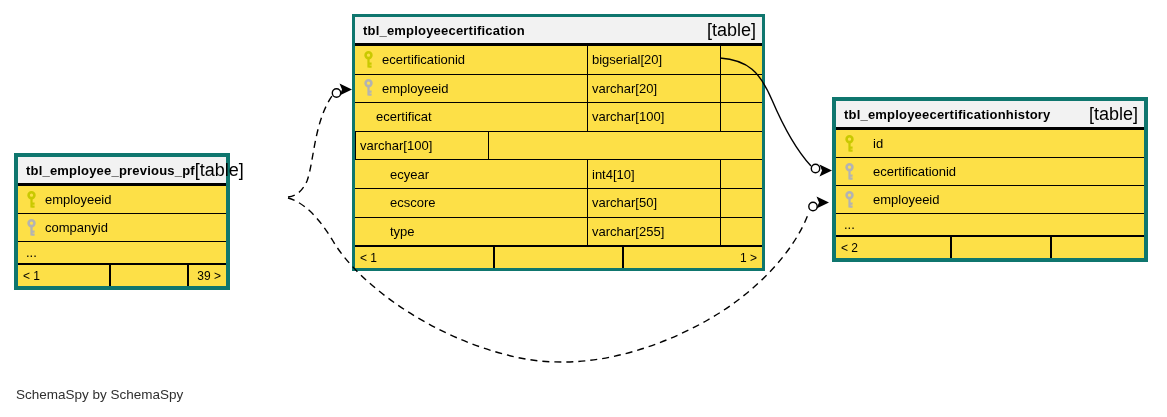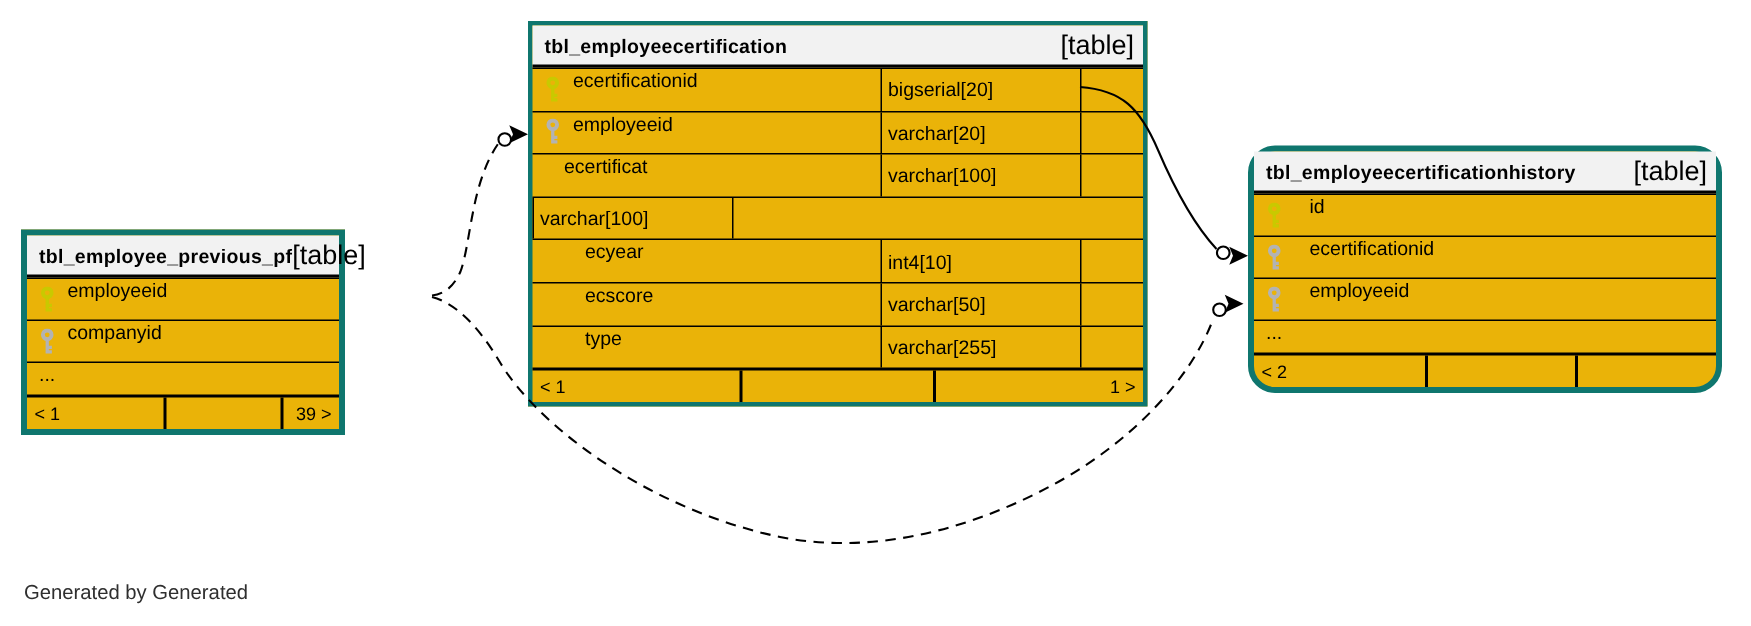--- a/index.html
+++ b/index.html
@@ -1,50 +1,50 @@
 <!DOCTYPE html>
 <html><head>
 <meta charset="utf-8">
 <style>
   * { margin:0; padding:0; box-sizing:border-box; }
   html,body { background:#fff; }
   body { font-family:"Liberation Sans","DejaVu Sans",sans-serif; color:#000; }
   .canvas { position:relative; width:1167px; height:417px; background:#fff; overflow:hidden; }
 
-  .tbl { position:absolute; background:#eab308; border:4px solid #0f766e; }
+  .tbl { position:absolute; background:#fde047; border:4px solid #0f766e; }
   .tbl.main { border-width:3px; }
   .tbl-header { height:28px; background:#f2f2f2; border-bottom:2px solid #000;
                 display:flex; align-items:center; padding:0 6px 0 8px; }
   .tbl-title { font-weight:bold; font-size:13px; letter-spacing:.2px; }
   .tbl-badge { margin-left:auto; font-size:18px; font-weight:normal; }
 
   .col-row { display:flex; align-items:stretch; height:28px; border-top:1px solid #000; }
   .col-row:first-of-type { border-top:none; }
-  .cell-name { flex:1 1 auto; display:flex; padding-left:8px; overflow:hidden; }
+  .cell-name { flex:1 1 auto; display:flex; align-items:center; padding-left:8px; overflow:hidden; }
   .cell-name .txt { font-size:13px; margin-left:8px; white-space:nowrap; }
   .cell-name.noicon .txt { margin-left:0; }
   .dots-row { height:22px; }
   .dots-row .txt { font-size:13px; }
   .cell-type { flex:0 0 133px; border-left:1px solid #000; display:flex; align-items:center;
                padding-left:4px; font-size:13px; white-space:nowrap; }
   .cell-gap  { flex:0 0 42px; border-left:1px solid #000; }
 
   .keyicon { flex:0 0 auto; display:flex; align-items:center; }
   .keyicon svg { display:block; }
 
   .paging { display:flex; height:23px; border-top:2px solid #000; font-size:12px; }
   .paging .pcell { display:flex; align-items:center; padding:0 5px; }
   .paging .pcell + .pcell { border-left:2px solid #000; }
   .paging .p-left  { justify-content:flex-start; }
   .paging .p-right { justify-content:flex-end; }
 
   
   #t-prev  { left:14px;  top:153px; width:216px; }
   #t-cert  { left:352px; top:14px;  width:413px; }
-  #t-hist  { left:832px; top:97px;  width:316px;border-radius:18px; }
+  #t-hist  { left:832px; top:97px;  width:316px; }
   #t-cert .col-row { height:28.6px; }
   #t-prev .p-left  { flex:0 0 91px; } #t-prev .p-mid { flex:0 0 78px; } #t-prev .p-right { flex:1;text-align:right; }
   #t-cert .p-left  { flex:0 0 138px; } #t-cert .p-mid { flex:0 0 129px; } #t-cert .p-right { flex:1; }
   #t-hist .p-left  { flex:0 0 114px; } #t-hist .p-mid { flex:0 0 100px; } #t-hist .p-right { flex:1; }
 
   .relations { position:absolute; left:0; top:0; pointer-events:none; }
   .rel-line { fill:none; stroke:#000; stroke-width:1.4px; }
   .rel-dashed { stroke-dasharray:7 5; }
   .rel-circle { fill:#fff; stroke:#000; stroke-width:1.4px; }
   .rel-arrow { fill:#000; stroke:none; }
@@ -243,14 +243,14 @@
       <polygon class="rel-arrow" points="352,89.5 339.5,83.5 342,89.5 339.5,95.5"></polygon>
     </g>
 
     <g>
       <path class="rel-line rel-dashed" d="M 288 198 C 303 202 318 216 333 241 C 357 282 430 339 520 358 C 585 371 652 351 706 321 C 756 293 795 251 809 212"></path>
       <circle class="rel-circle" cx="813" cy="206.5" r="4.2"></circle>
       <polygon class="rel-arrow" points="829,202.5 816.5,196.5 819,202.5 816.5,208.5"></polygon>
     </g>
   </svg>
 
-  <div class="gen-note">Generated by Generated</div>
+  <div class="gen-note">SchemaSpy by SchemaSpy</div>
 </div>
 
 </body></html>

